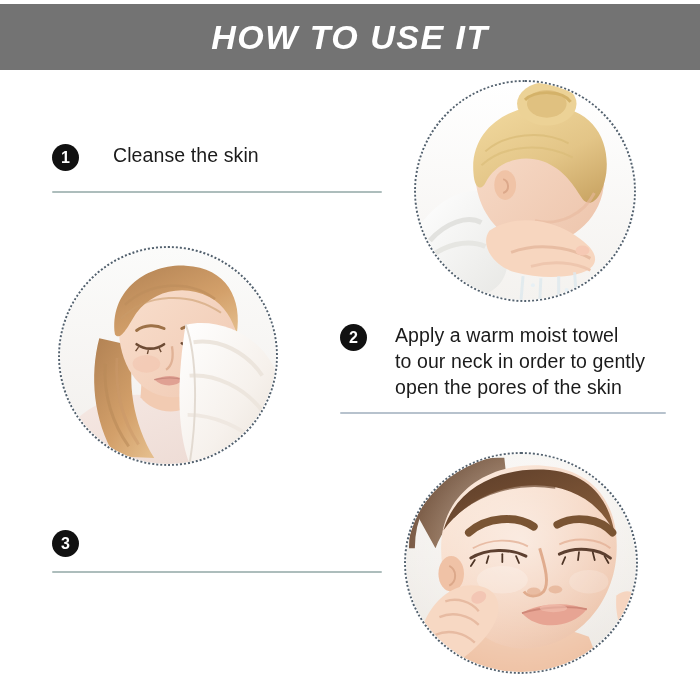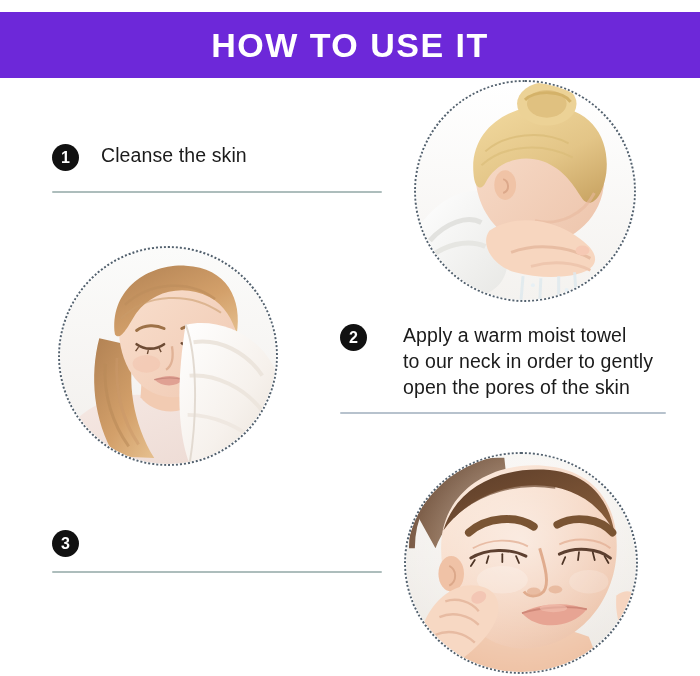--- a/index.html
+++ b/index.html
@@ -6,23 +6,23 @@
   html, body {
     width:700px; height:676px;
     background:#ffffff;
     font-family:"Liberation Sans", sans-serif;
     overflow:hidden;
   }
   .page { position:relative; width:700px; height:676px; background:#ffffff; }
 
   
   .header-band {
-    position:absolute; left:0; top:12px; width:700px; height:66px;
-    background:#6d28d9;
-    display:flex; align-items:center; justify-content:center;
+    position:absolute; left:0; top:4px; width:700px; height:66px;
+    background:#737373;
+    display:flex; align-items:center; justify-content:center;font-style:italic;
   }
   .header-title {
     color:#ffffff;
     font-size:34px;
     font-weight:bold;
     letter-spacing:1.5px;
     line-height:1;
     font-family:"Liberation Sans", sans-serif;
   }
 
@@ -37,21 +37,21 @@
     background:#111111;
     color:#ffffff;
     font-size:16px;
     font-weight:bold;
     display:flex; align-items:center; justify-content:center;
     line-height:1;
     margin-top:2px;
   }
 
   .step-text {
-    margin-left:22px;
+    margin-left:34px;
     color:#1b1b1b;
     font-size:19.5px;
     line-height:26px;
     font-family:"Liberation Sans", sans-serif;
     white-space:pre-line;
     letter-spacing:0.1px;
   }
 
   .step-rule {
     height:2px;
@@ -59,21 +59,21 @@
     border-radius:1px;
     margin-top:10px;
     opacity:0.85;
   }
 
   
   #step-1 { left:52px; top:142px; width:330px; }
   #step-1 .step-rule { width:330px; margin-top:20px; }
 
   #step-2 { left:340px; top:322px; width:326px; }
-  #step-2 .step-text { margin-left:36px; }
+  #step-2 .step-text { margin-left:28px; }
   #step-2 .step-rule { width:326px; margin-top:12px; background:#aab7c4; }
 
   #step-3 { left:52px; top:528px; width:330px; }
   #step-3 .step-rule { width:330px; margin-top:14px; }
 
   
   .photo-circle {
     position:absolute;
     border-radius:50%;
     border:2px dotted #53616e;

